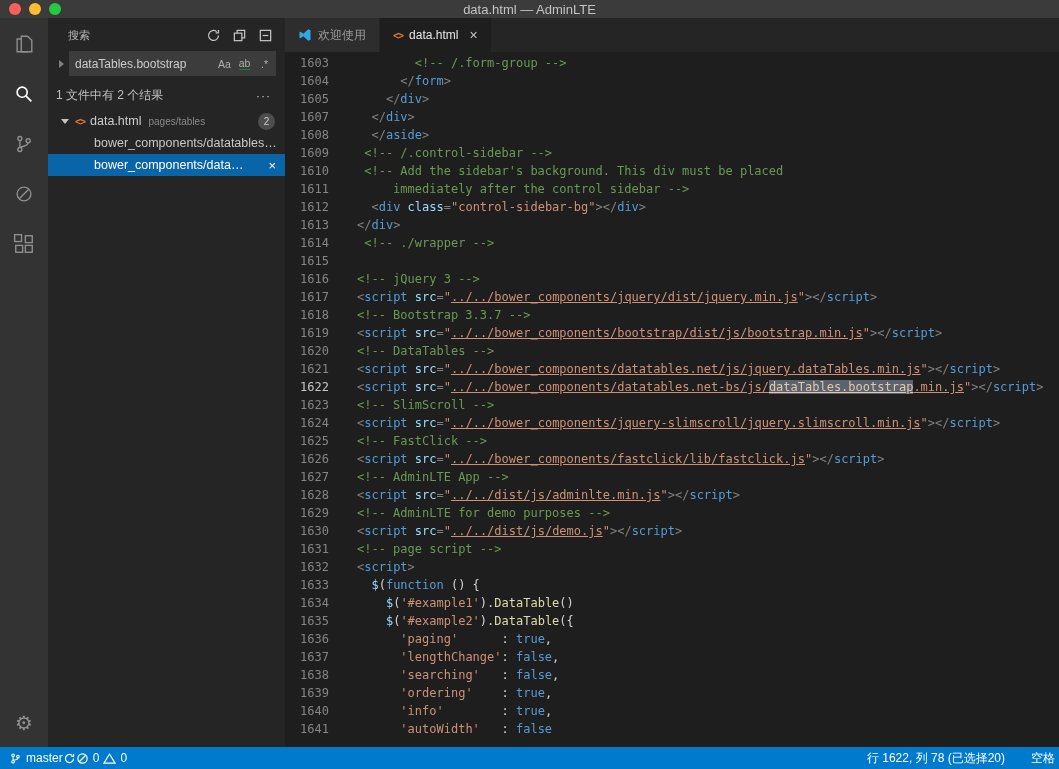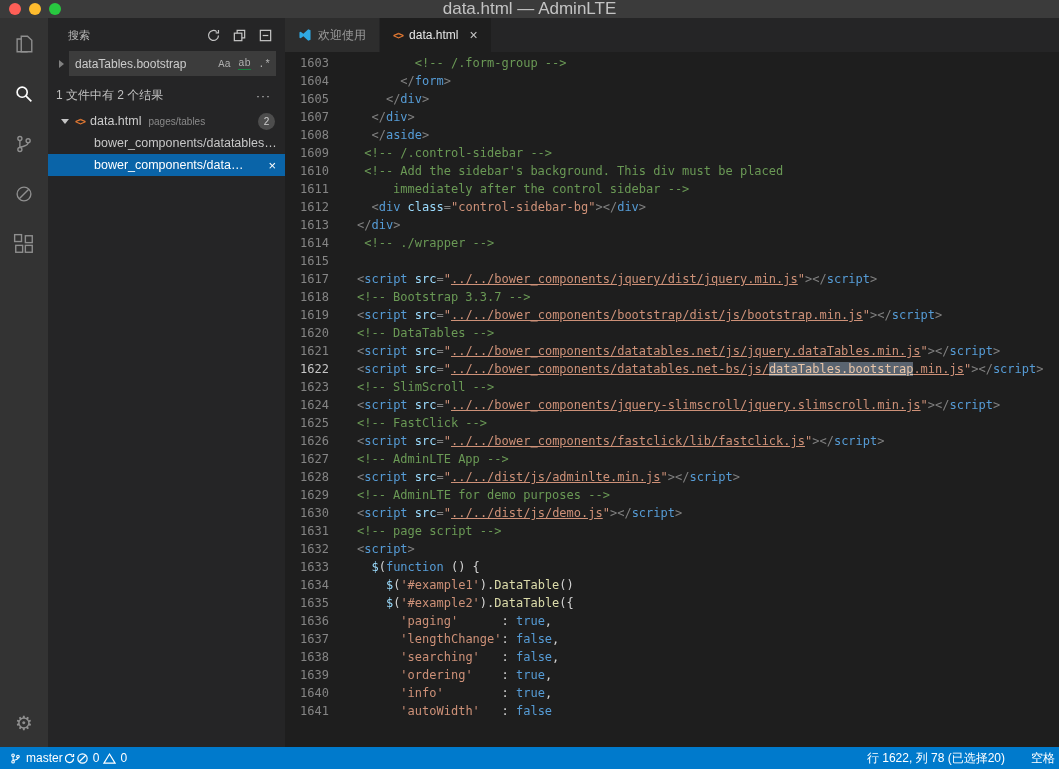--- a/index.html
+++ b/index.html
@@ -3,21 +3,21 @@
 <meta charset="utf-8">
 <style>
   *{box-sizing:border-box;margin:0;padding:0}
   html,body{width:1059px;height:769px;overflow:hidden;background:#1e1e1e;
     font-family:"Liberation Sans","DejaVu Sans",sans-serif}
   .window{display:flex;flex-direction:column;width:1059px;height:769px}
 
   
   .titlebar{height:18px;background:#3b3b3b;position:relative;display:flex;
     align-items:center;justify-content:center;flex:none}
-  .title-text{font-size:17px;color:#c3c3c3}
+  .title-text{font-size:13px;color:#c3c3c3}
   .lights{position:absolute;left:9px;top:3px;display:flex;gap:8px}
   .light{width:12px;height:12px;border-radius:50%}
   .light.red{background:#ff5f57}.light.yellow{background:#febc2e}.light.green{background:#28c840}
 
   .main{flex:1;display:flex;min-height:0}
 
   
   .activitybar{width:48px;background:#333333;display:flex;flex-direction:column;
     align-items:center;flex:none}
   .act-item{width:48px;height:48px;display:flex;align-items:center;justify-content:center;margin-top:2px}
@@ -30,21 +30,21 @@
   .sb-title{font-size:11px;color:#bbbbbb;flex:1}
   .sb-actions{display:flex;gap:11px;align-items:center}
   .search-area{display:flex;align-items:center;padding:2px 9px 0 6px}
   .chev{width:0;height:0;border-left:5px solid #808080;border-top:4px solid transparent;
     border-bottom:4px solid transparent;margin:0 5px}
   .inputwrap{flex:1;position:relative}
   .inputwrap input{width:100%;height:25px;background:#3c3c3c;border:none;outline:none;
     color:#cccccc;font-size:12px;font-family:inherit;padding:0 62px 0 6px}
   .opts{position:absolute;right:2px;top:2px;display:flex;gap:1px}
   .opt{width:19px;height:21px;display:flex;align-items:center;justify-content:center;
-    color:#b0b0b0;font-size:10.5px;font-family:Liberation Mono, monospace}
+    color:#b0b0b0;font-size:10.5px;font-family:Liberation Sans, sans-serif}
   .opt.word span{border-bottom:1px solid #15803d}
   .summary-row{display:flex;align-items:center;padding:11px 14px 6px 8px}
   .summary-text{flex:1;font-size:12px;color:#c0c0c0}
   .more-btn{color:#c5c5c5;font-size:12px;letter-spacing:1px;line-height:8px}
   .file-row{display:flex;align-items:center;height:22px;padding:0 10px 0 13px}
   .twistie{width:0;height:0;border-top:5px solid #c5c5c5;border-left:4px solid transparent;
     border-right:4px solid transparent;margin-right:6px}
   .html-ic{color:#e37933;font-family:"DejaVu Sans Mono",monospace;font-size:10px;
     font-weight:bold;letter-spacing:-1px}
   .file-name{font-size:12.5px;color:#cccccc;margin-left:5px}
@@ -212,20 +212,21 @@
             <div class="code-line"><span class="line-num">1605</span><span class="line-code"><span class="tk-d">    </span><span class="tk-p">&lt;/</span><span class="tk-t">div</span><span class="tk-p">&gt;</span></span></div>
             <div class="code-line"><span class="line-num">1607</span><span class="line-code"><span class="tk-d">  </span><span class="tk-p">&lt;/</span><span class="tk-t">div</span><span class="tk-p">&gt;</span></span></div>
             <div class="code-line"><span class="line-num">1608</span><span class="line-code"><span class="tk-d">  </span><span class="tk-p">&lt;/</span><span class="tk-t">aside</span><span class="tk-p">&gt;</span></span></div>
             <div class="code-line"><span class="line-num">1609</span><span class="line-code"><span class="tk-c"> &lt;!-- /.control-sidebar --&gt;</span></span></div>
             <div class="code-line"><span class="line-num">1610</span><span class="line-code"><span class="tk-c"> &lt;!-- Add the sidebar's background. This div must be placed</span></span></div>
             <div class="code-line"><span class="line-num">1611</span><span class="line-code"><span class="tk-c">     immediately after the control sidebar --&gt;</span></span></div>
             <div class="code-line"><span class="line-num">1612</span><span class="line-code"><span class="tk-d">  </span><span class="tk-p">&lt;</span><span class="tk-t">div</span><span class="tk-d"> </span><span class="tk-a">class</span><span class="tk-p">=</span><span class="tk-s">"control-sidebar-bg"</span><span class="tk-p">&gt;&lt;/</span><span class="tk-t">div</span><span class="tk-p">&gt;</span></span></div>
             <div class="code-line"><span class="line-num">1613</span><span class="line-code"><span class="tk-p">&lt;/</span><span class="tk-t">div</span><span class="tk-p">&gt;</span></span></div>
             <div class="code-line"><span class="line-num">1614</span><span class="line-code"><span class="tk-c"> &lt;!-- ./wrapper --&gt;</span></span></div>
             <div class="code-line"><span class="line-num">1615</span><span class="line-code"></span></div>
+            <div class="code-line"><span class="line-num">1616</span><span class="line-code"><span class="tk-c">&lt;!-- jQuery 3 --&gt;</span></span></div>
             <div class="code-line"><span class="line-num">1617</span><span class="line-code"><span class="tk-p">&lt;</span><span class="tk-t">script</span><span class="tk-d"> </span><span class="tk-a">src</span><span class="tk-p">=</span><span class="tk-s">"</span><span class="tk-l">../../bower_components/jquery/dist/jquery.min.js</span><span class="tk-s">"</span><span class="tk-p">&gt;&lt;/</span><span class="tk-t">script</span><span class="tk-p">&gt;</span></span></div>
             <div class="code-line"><span class="line-num">1618</span><span class="line-code"><span class="tk-c">&lt;!-- Bootstrap 3.3.7 --&gt;</span></span></div>
             <div class="code-line"><span class="line-num">1619</span><span class="line-code"><span class="tk-p">&lt;</span><span class="tk-t">script</span><span class="tk-d"> </span><span class="tk-a">src</span><span class="tk-p">=</span><span class="tk-s">"</span><span class="tk-l">../../bower_components/bootstrap/dist/js/bootstrap.min.js</span><span class="tk-s">"</span><span class="tk-p">&gt;&lt;/</span><span class="tk-t">script</span><span class="tk-p">&gt;</span></span></div>
             <div class="code-line"><span class="line-num">1620</span><span class="line-code"><span class="tk-c">&lt;!-- DataTables --&gt;</span></span></div>
             <div class="code-line"><span class="line-num">1621</span><span class="line-code"><span class="tk-p">&lt;</span><span class="tk-t">script</span><span class="tk-d"> </span><span class="tk-a">src</span><span class="tk-p">=</span><span class="tk-s">"</span><span class="tk-l">../../bower_components/datatables.net/js/jquery.dataTables.min.js</span><span class="tk-s">"</span><span class="tk-p">&gt;&lt;/</span><span class="tk-t">script</span><span class="tk-p">&gt;</span></span></div>
             <div class="code-line"><span class="line-num active">1622</span><span class="line-code"><span class="tk-p">&lt;</span><span class="tk-t">script</span><span class="tk-d"> </span><span class="tk-a">src</span><span class="tk-p">=</span><span class="tk-s">"</span><span class="tk-l">../../bower_components/datatables.net-bs/js/</span><span class="tk-hl">dataTables.bootstrap</span><span class="tk-l">.min.js</span><span class="tk-s">"</span><span class="tk-p">&gt;&lt;/</span><span class="tk-t">script</span><span class="tk-p">&gt;</span></span></div>
             <div class="code-line"><span class="line-num">1623</span><span class="line-code"><span class="tk-c">&lt;!-- SlimScroll --&gt;</span></span></div>
             <div class="code-line"><span class="line-num">1624</span><span class="line-code"><span class="tk-p">&lt;</span><span class="tk-t">script</span><span class="tk-d"> </span><span class="tk-a">src</span><span class="tk-p">=</span><span class="tk-s">"</span><span class="tk-l">../../bower_components/jquery-slimscroll/jquery.slimscroll.min.js</span><span class="tk-s">"</span><span class="tk-p">&gt;&lt;/</span><span class="tk-t">script</span><span class="tk-p">&gt;</span></span></div>
             <div class="code-line"><span class="line-num">1625</span><span class="line-code"><span class="tk-c">&lt;!-- FastClick --&gt;</span></span></div>
             <div class="code-line"><span class="line-num">1626</span><span class="line-code"><span class="tk-p">&lt;</span><span class="tk-t">script</span><span class="tk-d"> </span><span class="tk-a">src</span><span class="tk-p">=</span><span class="tk-s">"</span><span class="tk-l">../../bower_components/fastclick/lib/fastclick.js</span><span class="tk-s">"</span><span class="tk-p">&gt;&lt;/</span><span class="tk-t">script</span><span class="tk-p">&gt;</span></span></div>

